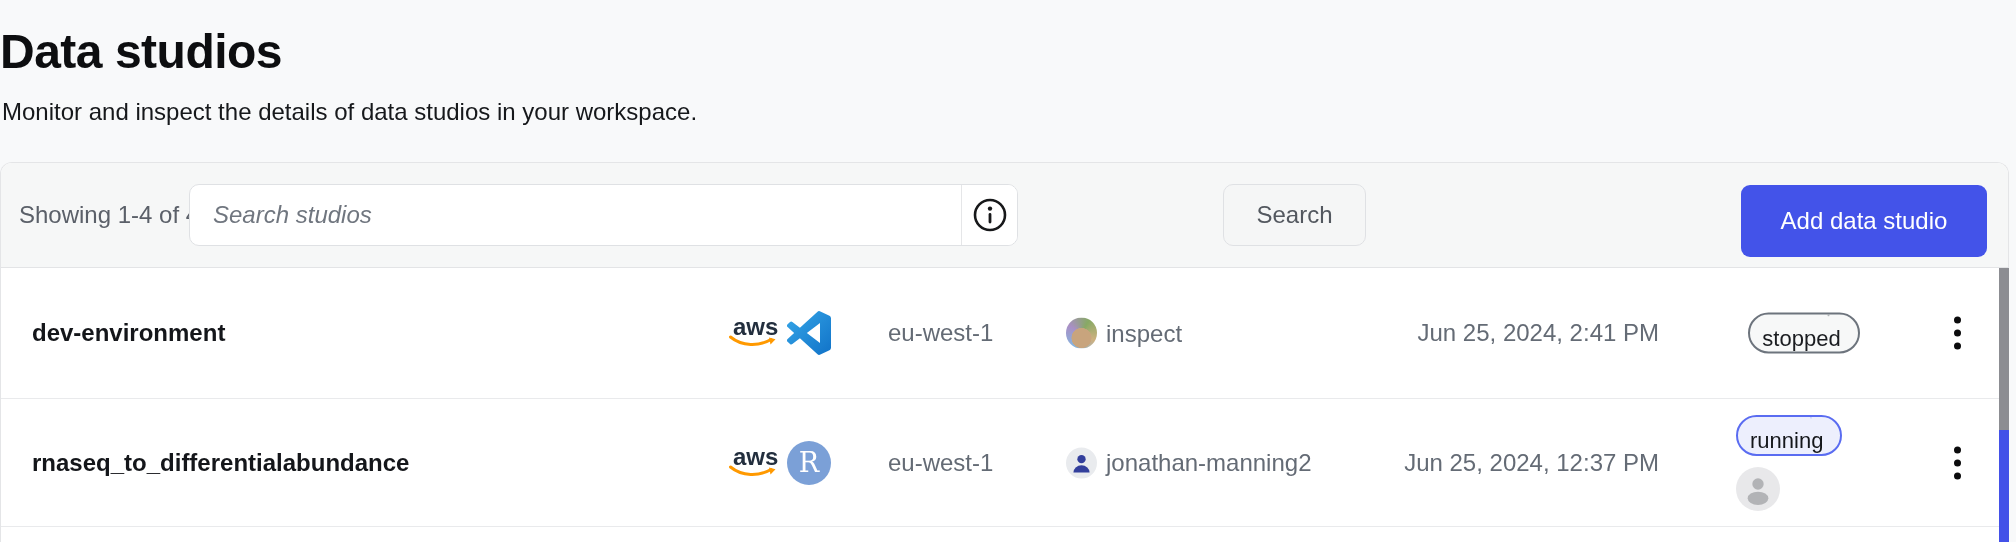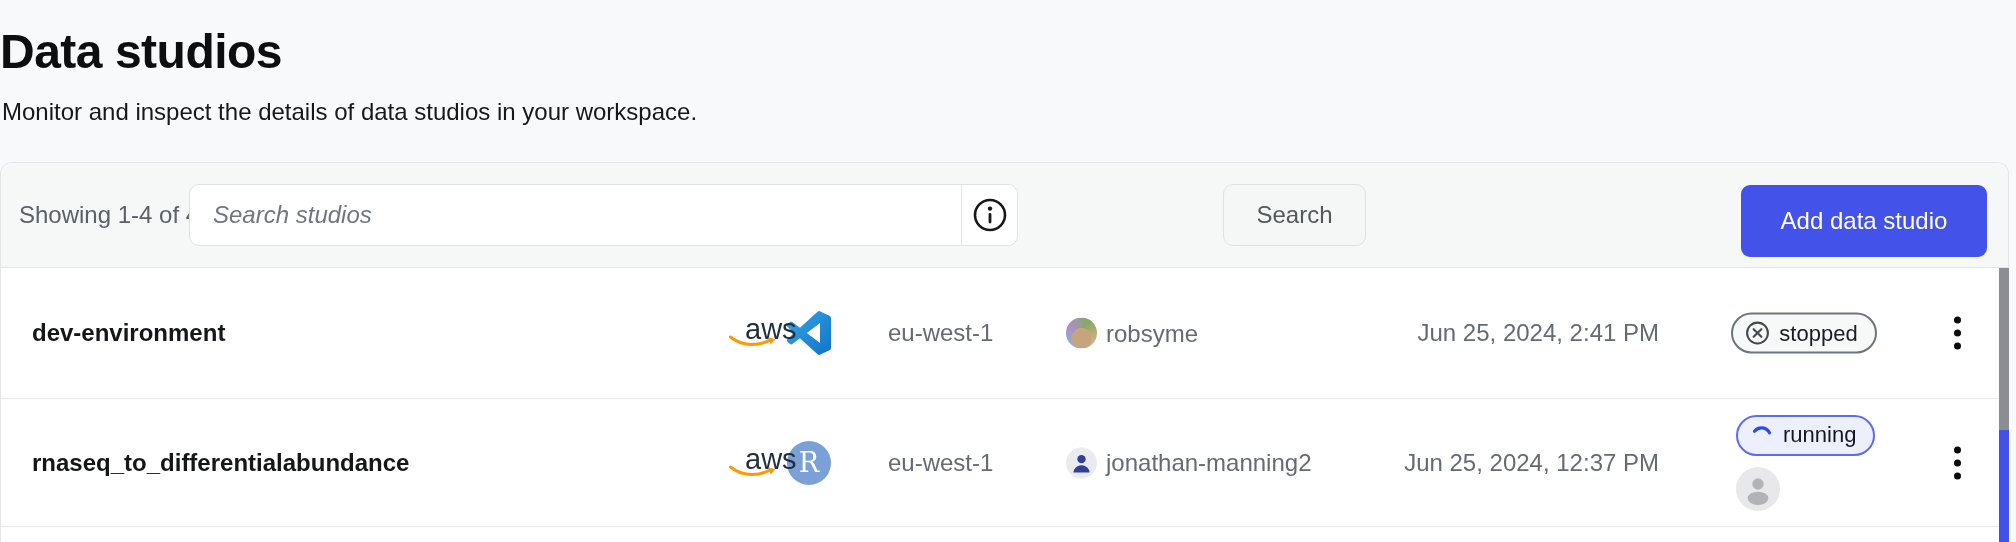--- a/index.html
+++ b/index.html
@@ -85,22 +85,22 @@
   .c-region { left:887px; font-size:24px; color:#646b75; white-space:nowrap; }
   .c-user { left:1065px; display:flex; align-items:center; gap:9px; font-size:24px; color:#646b75; white-space:nowrap; }
   .c-date { left:1358px; width:300px; text-align:right; font-size:24px; color:#646b75; white-space:nowrap; }
   .c-status { left:1727px; width:152px; display:flex; justify-content:center; }
   .c-status-stack { left:1735px; display:flex; flex-direction:column; align-items:flex-start; gap:11px; }
   .c-menu { left:1938px; width:36px; display:flex; justify-content:center; }
 
   
   .aws-logo { width:48px; height:32px; position:relative; display:inline-block; }
   .aws-text {
-    position:absolute; left:16px; top:-4px;
-    font-size:29px; font-weight:400; color:#232f3e; letter-spacing:0;
+    position:absolute; left:4px; top:-4px;
+    font-size:24px; font-weight:700; color:#232f3e; letter-spacing:0;
   }
   .aws-smile { position:absolute; left:0; bottom:0; }
 
   .ide-icon { width:44px; height:44px; display:flex; align-items:center; justify-content:center; }
   .r-circle {
     width:44px; height:44px; border-radius:50%;
     background:#7ba0d7; color:#ffffff;
     font-family:"DejaVu Serif", serif; font-size:27px;
     display:flex; align-items:center; justify-content:center;
   }
@@ -118,23 +118,23 @@
     display:flex; align-items:center; justify-content:center;
   }
   .avatar-gray {
     width:44px; height:44px; border-radius:50%;
     background:#e8e8ea; overflow:hidden;
     display:flex; align-items:center; justify-content:center;
   }
 
   
   .badge {
-    display:inline-flex; align-items:center; gap:9px;
+    display:inline-flex; align-items:flex-end; gap:9px;
     height:41px; padding:0 17px 0 12px;
-    border-radius:21px; font-size:22px; white-space:nowrap;
+    border-radius:21px; font-size:22px; white-space:nowrap;flex-direction:column;
   }
   .badge-stopped { background:#f7f8f8; border:2px solid #6d747d; color:#1b1d21; }
   .badge-running { background:#edeffd; border:2px solid #5a6cf1; color:#15171b; }
 
   
   .kebab {
     display:flex; flex-direction:column; gap:6px;
     padding:6px 10px; cursor:pointer; background:none; border:none;
   }
   .kebab span { width:7px; height:7px; border-radius:50%; background:#0b0b0c; }
@@ -194,21 +194,21 @@
           </defs>
           <path fill="url(#vsg)" d="M23.15 2.587 18.21.21a1.494 1.494 0 0 0-1.705.29l-9.46 8.63-4.12-3.128a.999.999 0 0 0-1.276.057L.327 7.261A1 1 0 0 0 .326 8.74L3.899 12 .326 15.26a1 1 0 0 0 .001 1.479L1.65 17.94a.999.999 0 0 0 1.276.057l4.12-3.128 9.46 8.63a1.492 1.492 0 0 0 1.704.29l4.942-2.377A1.5 1.5 0 0 0 24 20.06V3.939a1.5 1.5 0 0 0-.85-1.352zm-5.146 14.861L10.826 12l7.178-5.448v10.896z"></path>
         </svg>
       </span>
     </div>
 
     <div class="vcenter c-region">eu-west-1</div>
 
     <div class="vcenter c-user">
       <span class="avatar-photo"></span>
-      <span>robsyme</span>
+      <span>inspect</span>
     </div>
 
     <div class="vcenter c-date" title="Jun 25, 2024, 2:41 PM">Jun 25, 2024, 2:41 PM</div>
 
     <div class="vcenter c-status">
       <span class="badge badge-stopped">
         <svg width="25" height="25" viewBox="0 0 24 24">
           <circle cx="12" cy="12" r="10" fill="none" stroke="#454a51" stroke-width="2"></circle>
           <path d="M8.3 8.3 L15.7 15.7 M15.7 8.3 L8.3 15.7" stroke="#454a51" stroke-width="2" stroke-linecap="round"></path>
         </svg>

